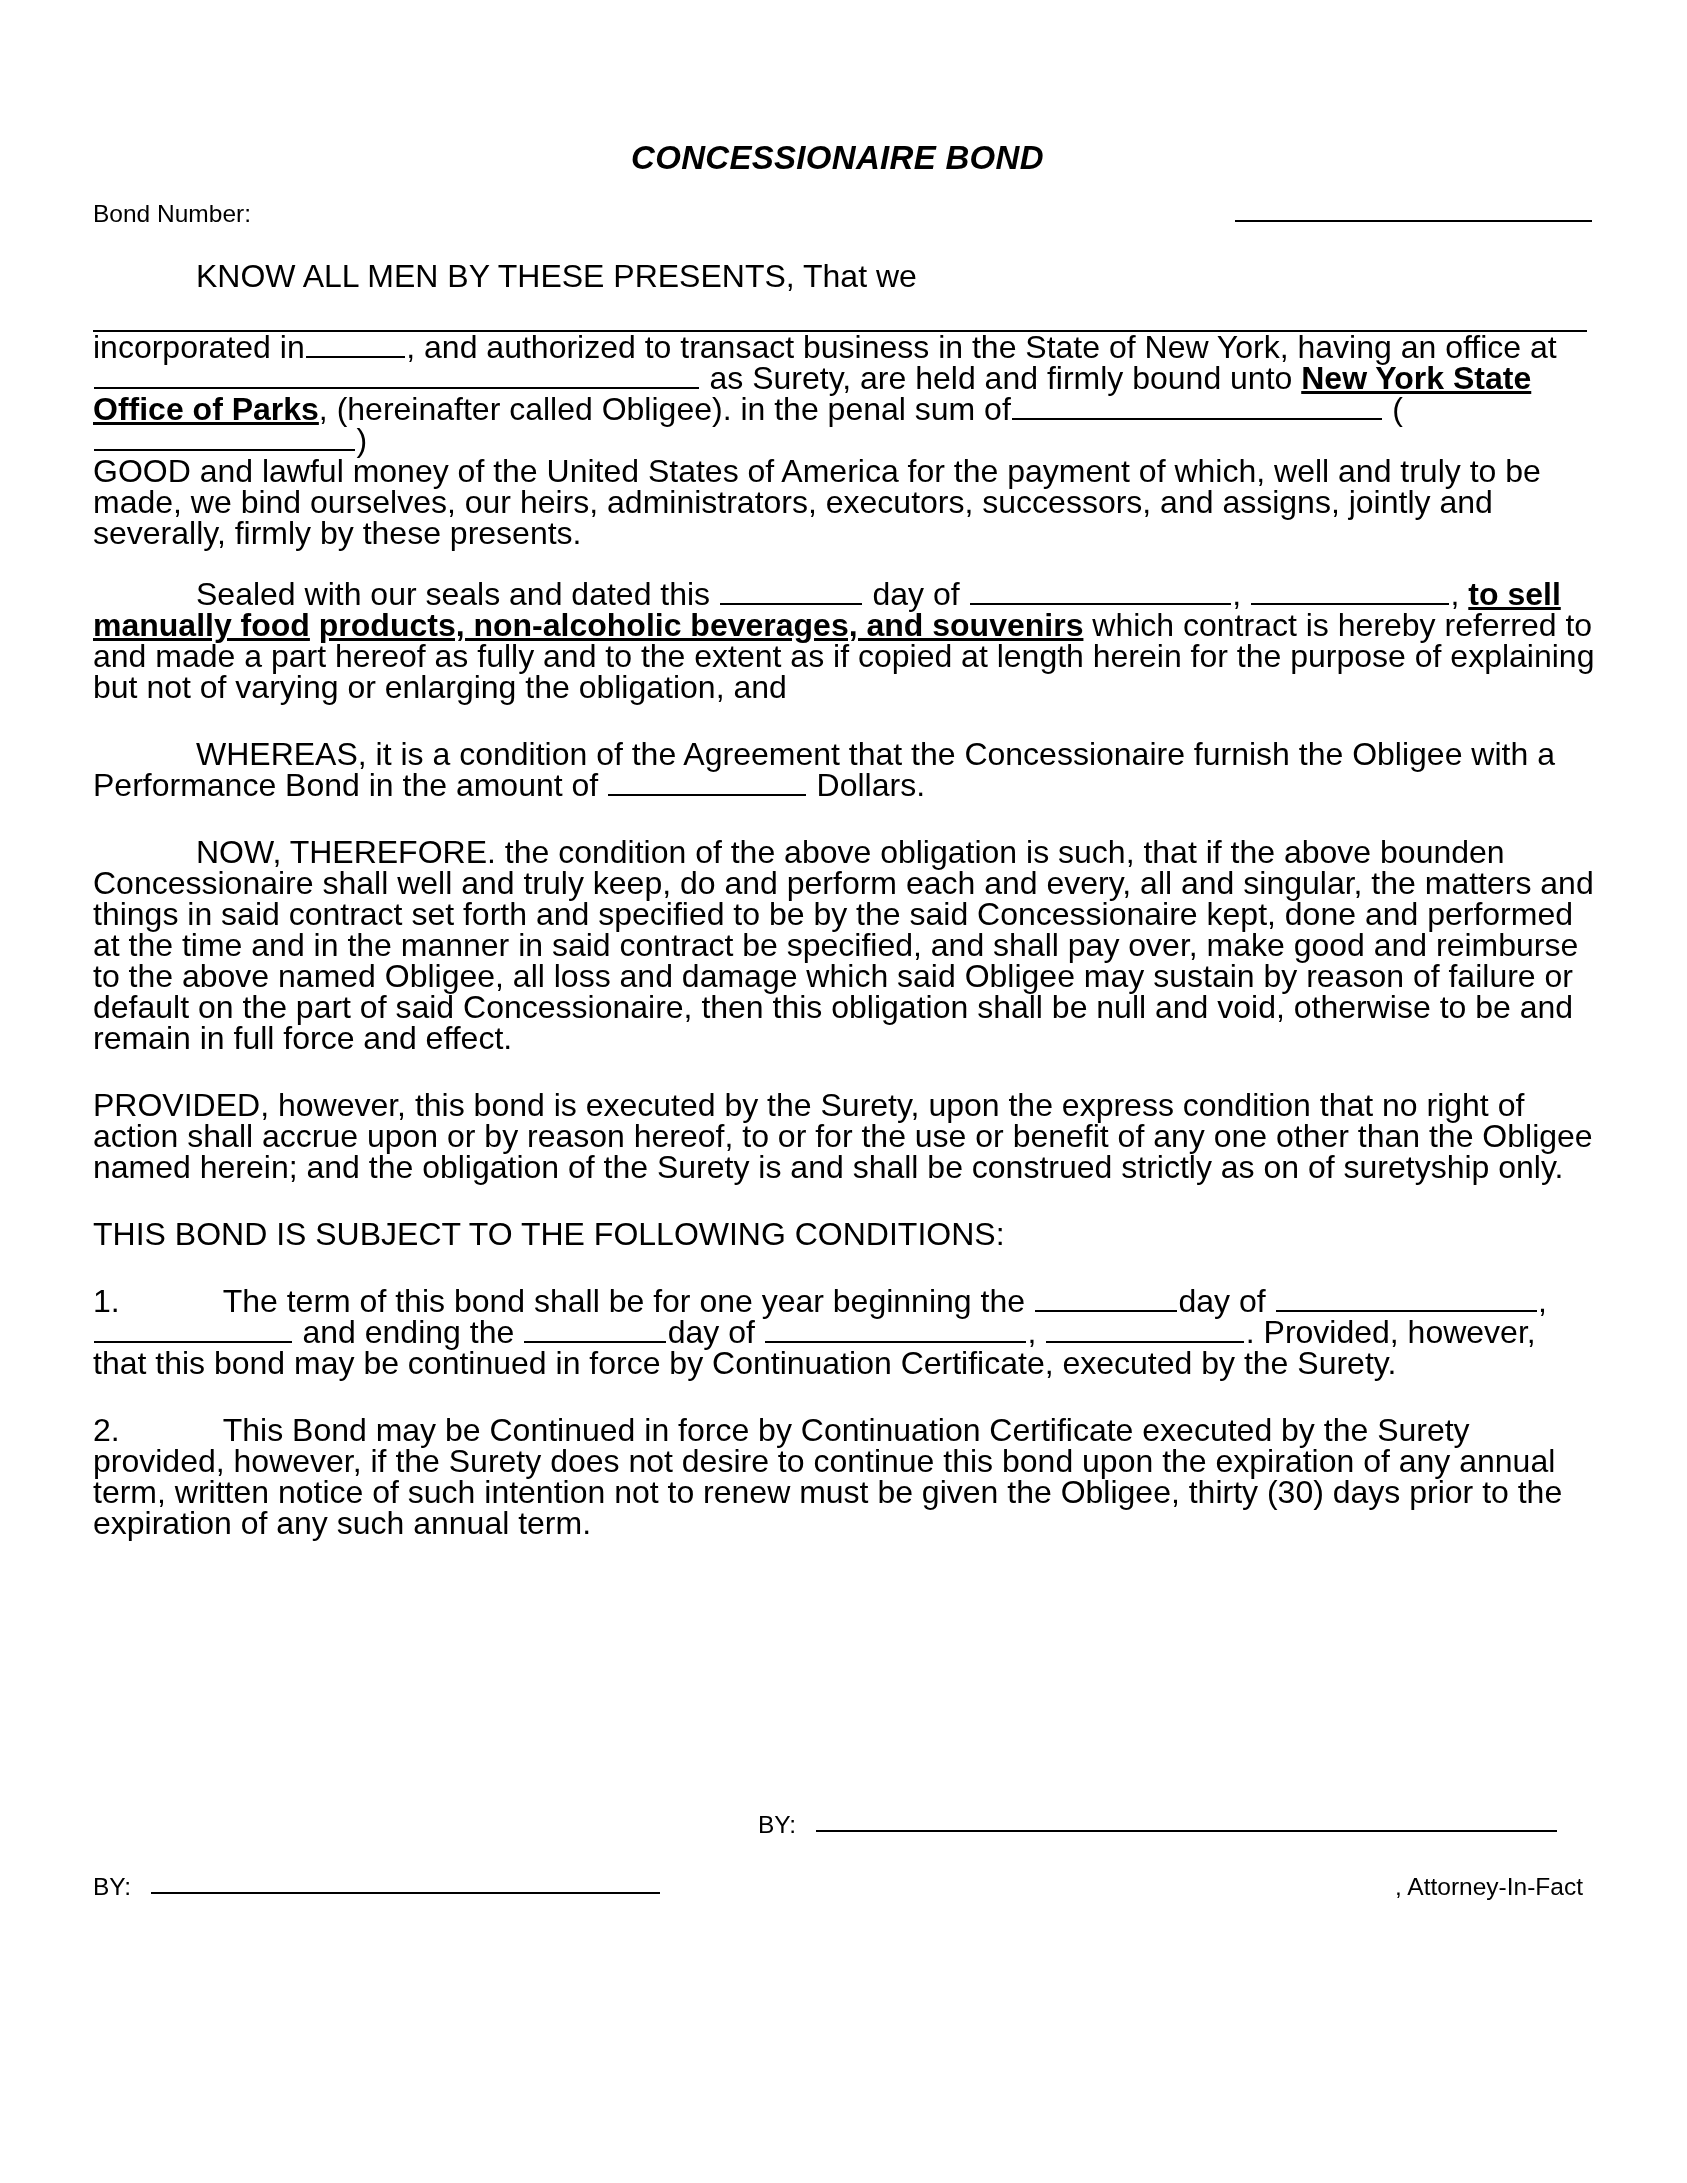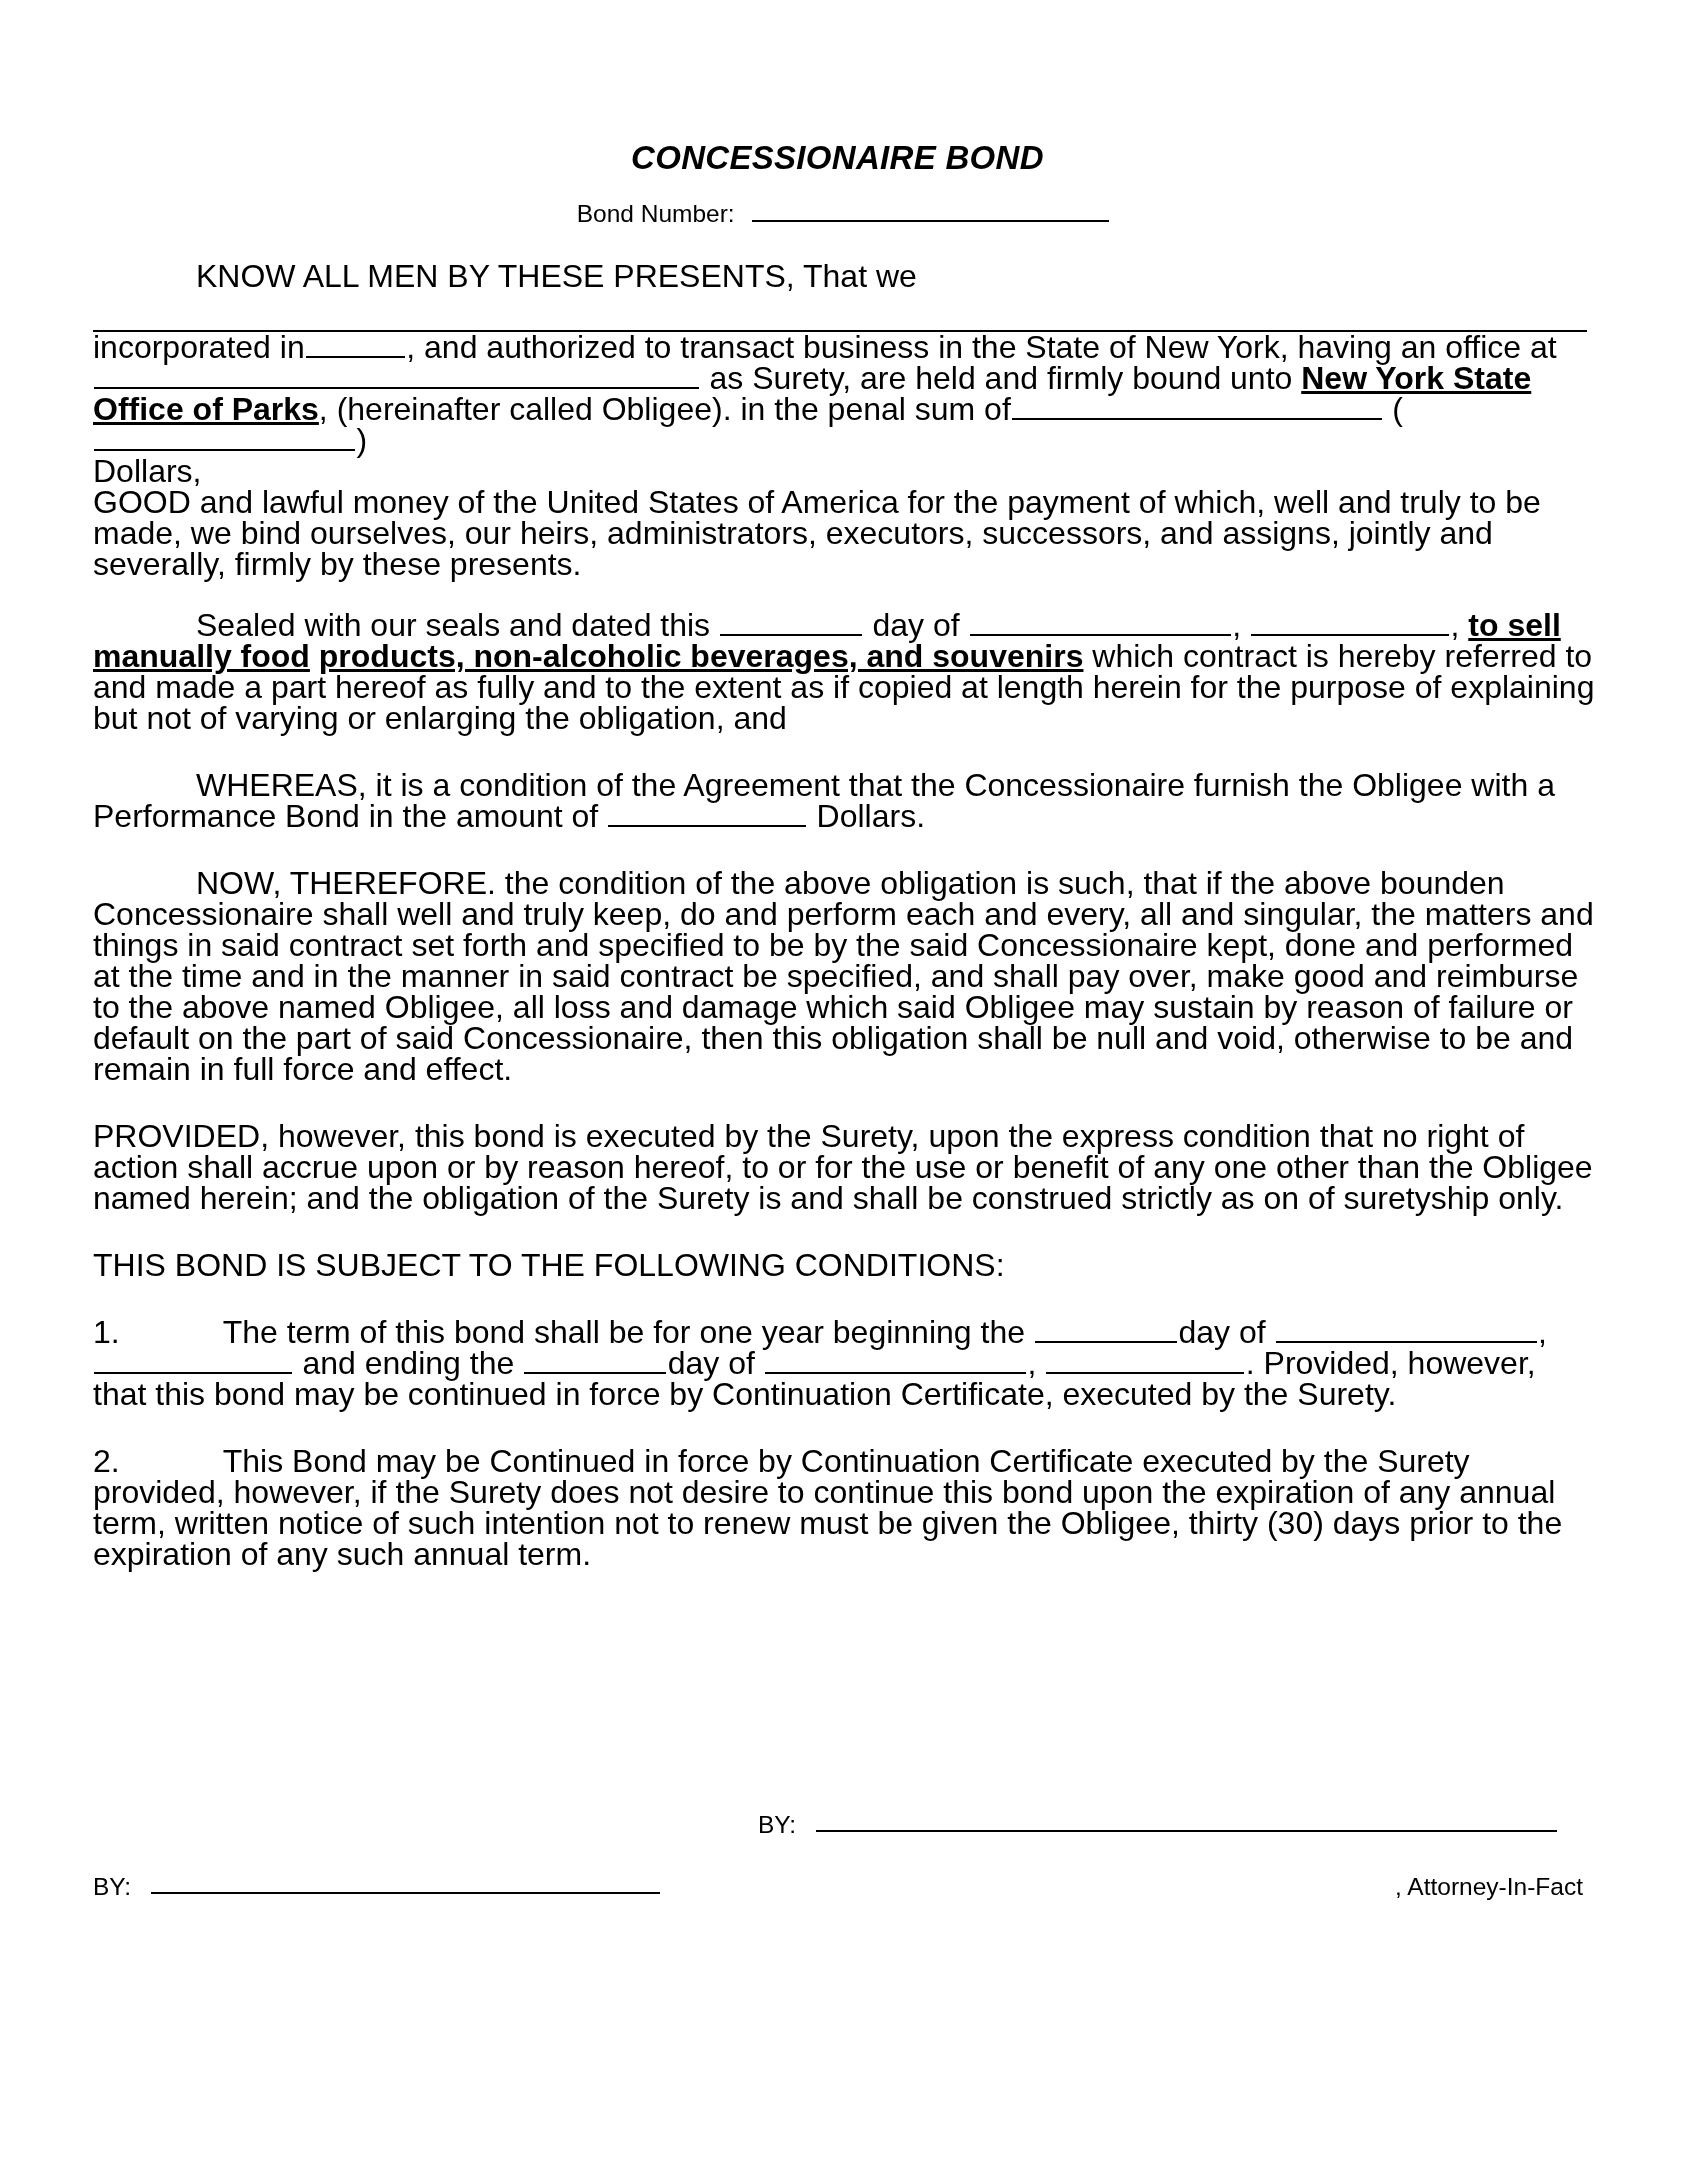--- a/index.html
+++ b/index.html
@@ -34,21 +34,21 @@
     font-weight: bold;
     letter-spacing: 0.3px;
     margin-top: 139px;
     margin-left: -13.2px;
     font-style: italic;
   }
 
   
   .bondnum-row {
     display: flex;
-    justify-content: center;
+    justify-content: space-between;
     align-items: flex-end;
     margin-top: 25px;
     padding-right: 2.6px;
   }
   .bondnum-label {
     font-size: 24.5px;
     line-height: 1;
   }
   .rule {
     display: inline-block;
@@ -140,21 +140,20 @@
 
     <div class="fullrule"></div>
 
 
     <p class="ln"><span>incorporated in</span><span class="inline-rule u-xs"></span><span>, and authorized to transact business in the State of New York, having an office at</span></p>
 
     <p class="ln"><span class="inline-rule u-w2"></span> <span>as Surety, are held and firmly bound unto</span> <span class="b">New York State</span></p>
 
     <p class="ln"><span class="b">Office of Parks</span><span>, (hereinafter called Obligee). in the penal sum of</span><span class="inline-rule u-xxl"></span> (<span class="inline-rule u-lg"></span>)</p>
 
-    <p class="ln"><span>Dollars,</span></p>
 
     <p class="ln"><span>GOOD and lawful money of the United States of America for the payment of which, well and truly to be made, we bind ourselves, our heirs, administrators, executors, successors, and assigns, jointly and severally, firmly by these presents.</span></p>
 
     <p class="para"><span class="indent"></span><span>Sealed with our seals and dated this</span> <span class="inline-rule u-sm"></span> <span>day of</span> <span class="inline-rule u-lg"></span>, <span class="inline-rule u-md"></span>, <span class="b">to sell manually food</span> <span class="b">products, non-alcoholic beverages, and souvenirs</span><span> which contract is hereby referred to and made a part hereof as fully and to the extent as if copied at length herein for the purpose of explaining but not of varying or enlarging the obligation, and</span></p>
 
     <p class="para-lg"><span class="indent"></span><span>WHEREAS, it is a condition of the Agreement that the Concessionaire furnish the Obligee with a Performance Bond in the amount of</span> <span class="inline-rule u-md"></span> <span>Dollars.</span></p>
 
     <p class="para-lg"><span class="indent"></span><span>NOW, THEREFORE. the condition of the above obligation is such, that if the above bounden Concessionaire shall well and truly keep, do and perform each and every, all and singular, the matters and things in said contract set forth and specified to be by the said Concessionaire kept, done and performed at the time and in the manner in said contract be specified, and shall pay over, make good and reimburse to the above named  Obligee, all loss and damage which said Obligee may sustain by reason of failure or default on the part of said Concessionaire, then this obligation shall be null and void, otherwise to be and remain in full force and effect.</span></p>
 
     <p class="para-lg"><span>PROVIDED, however, this bond is executed by the Surety, upon the express condition that no right of action shall accrue upon or by reason hereof, to or for the use or benefit of any one other than the Obligee named herein; and the obligation of the Surety is and shall be construed strictly as on of suretyship only.</span></p>

